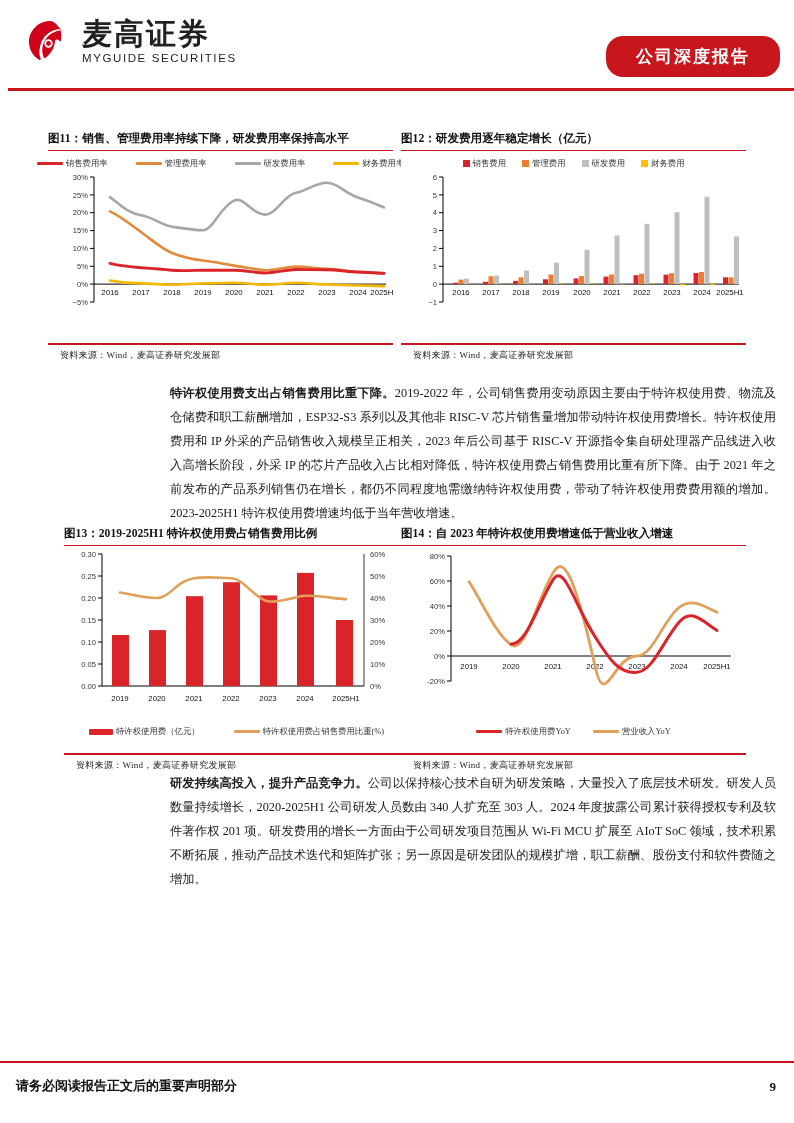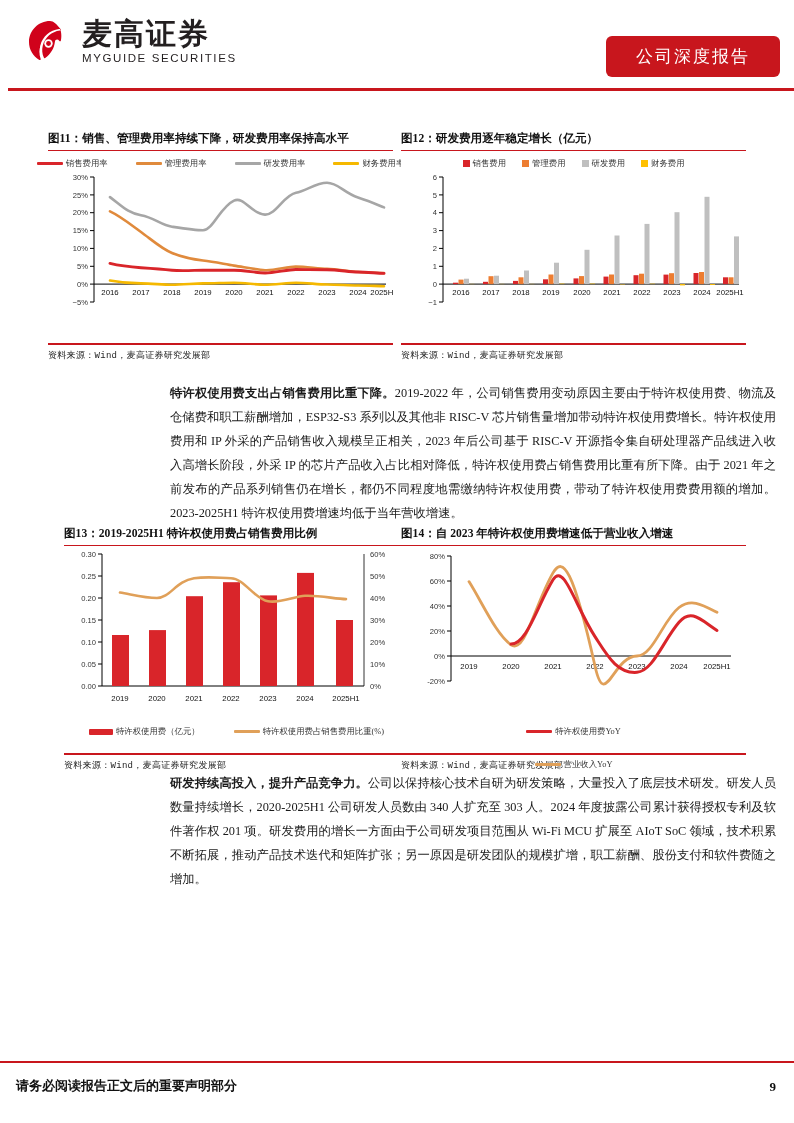--- a/index.html
+++ b/index.html
@@ -16,24 +16,24 @@
   .header { position:relative; height:90px; }
   .logo-wrap { position:absolute; left:18px; top:18px; display:flex; align-items:center; gap:8px; }
   .logo-mark { width:48px; height:48px; position:relative; }
   .logo-text { display:flex; flex-direction:column; line-height:1; }
   .logo-cn { font-family:"Liberation Sans", sans-serif; font-weight:bold; font-size:30px; letter-spacing:2px; color:#231f20; }
   .logo-en { font-family:"Liberation Sans", sans-serif; font-size:11.5px; letter-spacing:1.6px; color:#231f20; margin-top:4px; }
 
   .report-badge {
     position:absolute; right:22px; top:36px;
     background:#C8161D; color:#fff;
-    border-radius:6px;
+    border-radius:17px;
     padding:9px 30px;
     font-family:"Liberation Serif", serif;
-    font-weight:normal;
+    font-weight:bold;
     font-size:17px;
     letter-spacing:2px;
   }
   .header-rule { position:absolute; left:0; right:0; top:88px; height:3px; background:#C8161D; }
 
   
   .body-line {
     position:absolute;
     left:170px; right:24px;
     font-size:12.2px;
@@ -61,25 +61,26 @@
     font-weight:bold;
     font-size:11.6px;
     color:#111;
     padding-bottom:4px;
     white-space:nowrap;
   }
   .title-rule { height:1.3px; background:#C8161D; }
   .chart-area { position:relative; background:#fff; }
   .src-rule { height:1.3px; background:#C8161D; margin-top:2px; }
   .src-text {
-    font-family:Liberation Mono, monospace;
+    font-family:Liberation Serif, serif;
     font-size:9px;
     color:#222;
     padding-top:4px;
     letter-spacing:.3px;
+    margin-left:12px;
   }
 
   .legend-row {
     display:flex; align-items:center; justify-content:center;
     gap:14px;
     font-size:8.4px;
     font-family:"Liberation Serif", serif;
     color:#333;
     padding-top:6px;
   }
@@ -429,21 +430,21 @@
           <text x="194" y="123">2022</text>
           <text x="236" y="123">2023</text>
           <text x="278" y="123">2024</text>
           <text x="316" y="123">2025H1</text>
         </g>
 
         <path d="M68,35.6 C82,58 95,88 110,98.8 C124,108.5 134,58 152,26.9 C162,10 172,22 194,120 C204,166 212,110 236,110 C252,110 262,74 278,61.5 C290,52.4 300,58 316,66.3" fill="none" stroke="#E0A059" stroke-width="2.8" stroke-linecap="round" stroke-linejoin="round"></path>
 
         <path d="M110,98.1 C126,98.1 136,60 152,33.8 C163,16 174,60 194,90.6 C206,109 216,128 236,126.3 C252,124.9 262,95 278,76.3 C290,62 300,74 316,84.4" fill="none" stroke="#D9252A" stroke-width="3.0" stroke-linecap="round" stroke-linejoin="round"></path>
       </svg>
-      <div class="legend-row" style="gap:22px; padding-top:0px;flex-direction:column;">
+      <div class="legend-row" style="gap:22px; padding-top:0px;">
         <span class="legend-item">
             <i class="legend-line" style="background:#D9252A"></i>
             <span>特许权使用费YoY</span>
           </span>
         <span class="legend-item">
             <i class="legend-line" style="background:#E0A059"></i>
             <span>营业收入YoY</span>
           </span>
       </div>
     </div>

